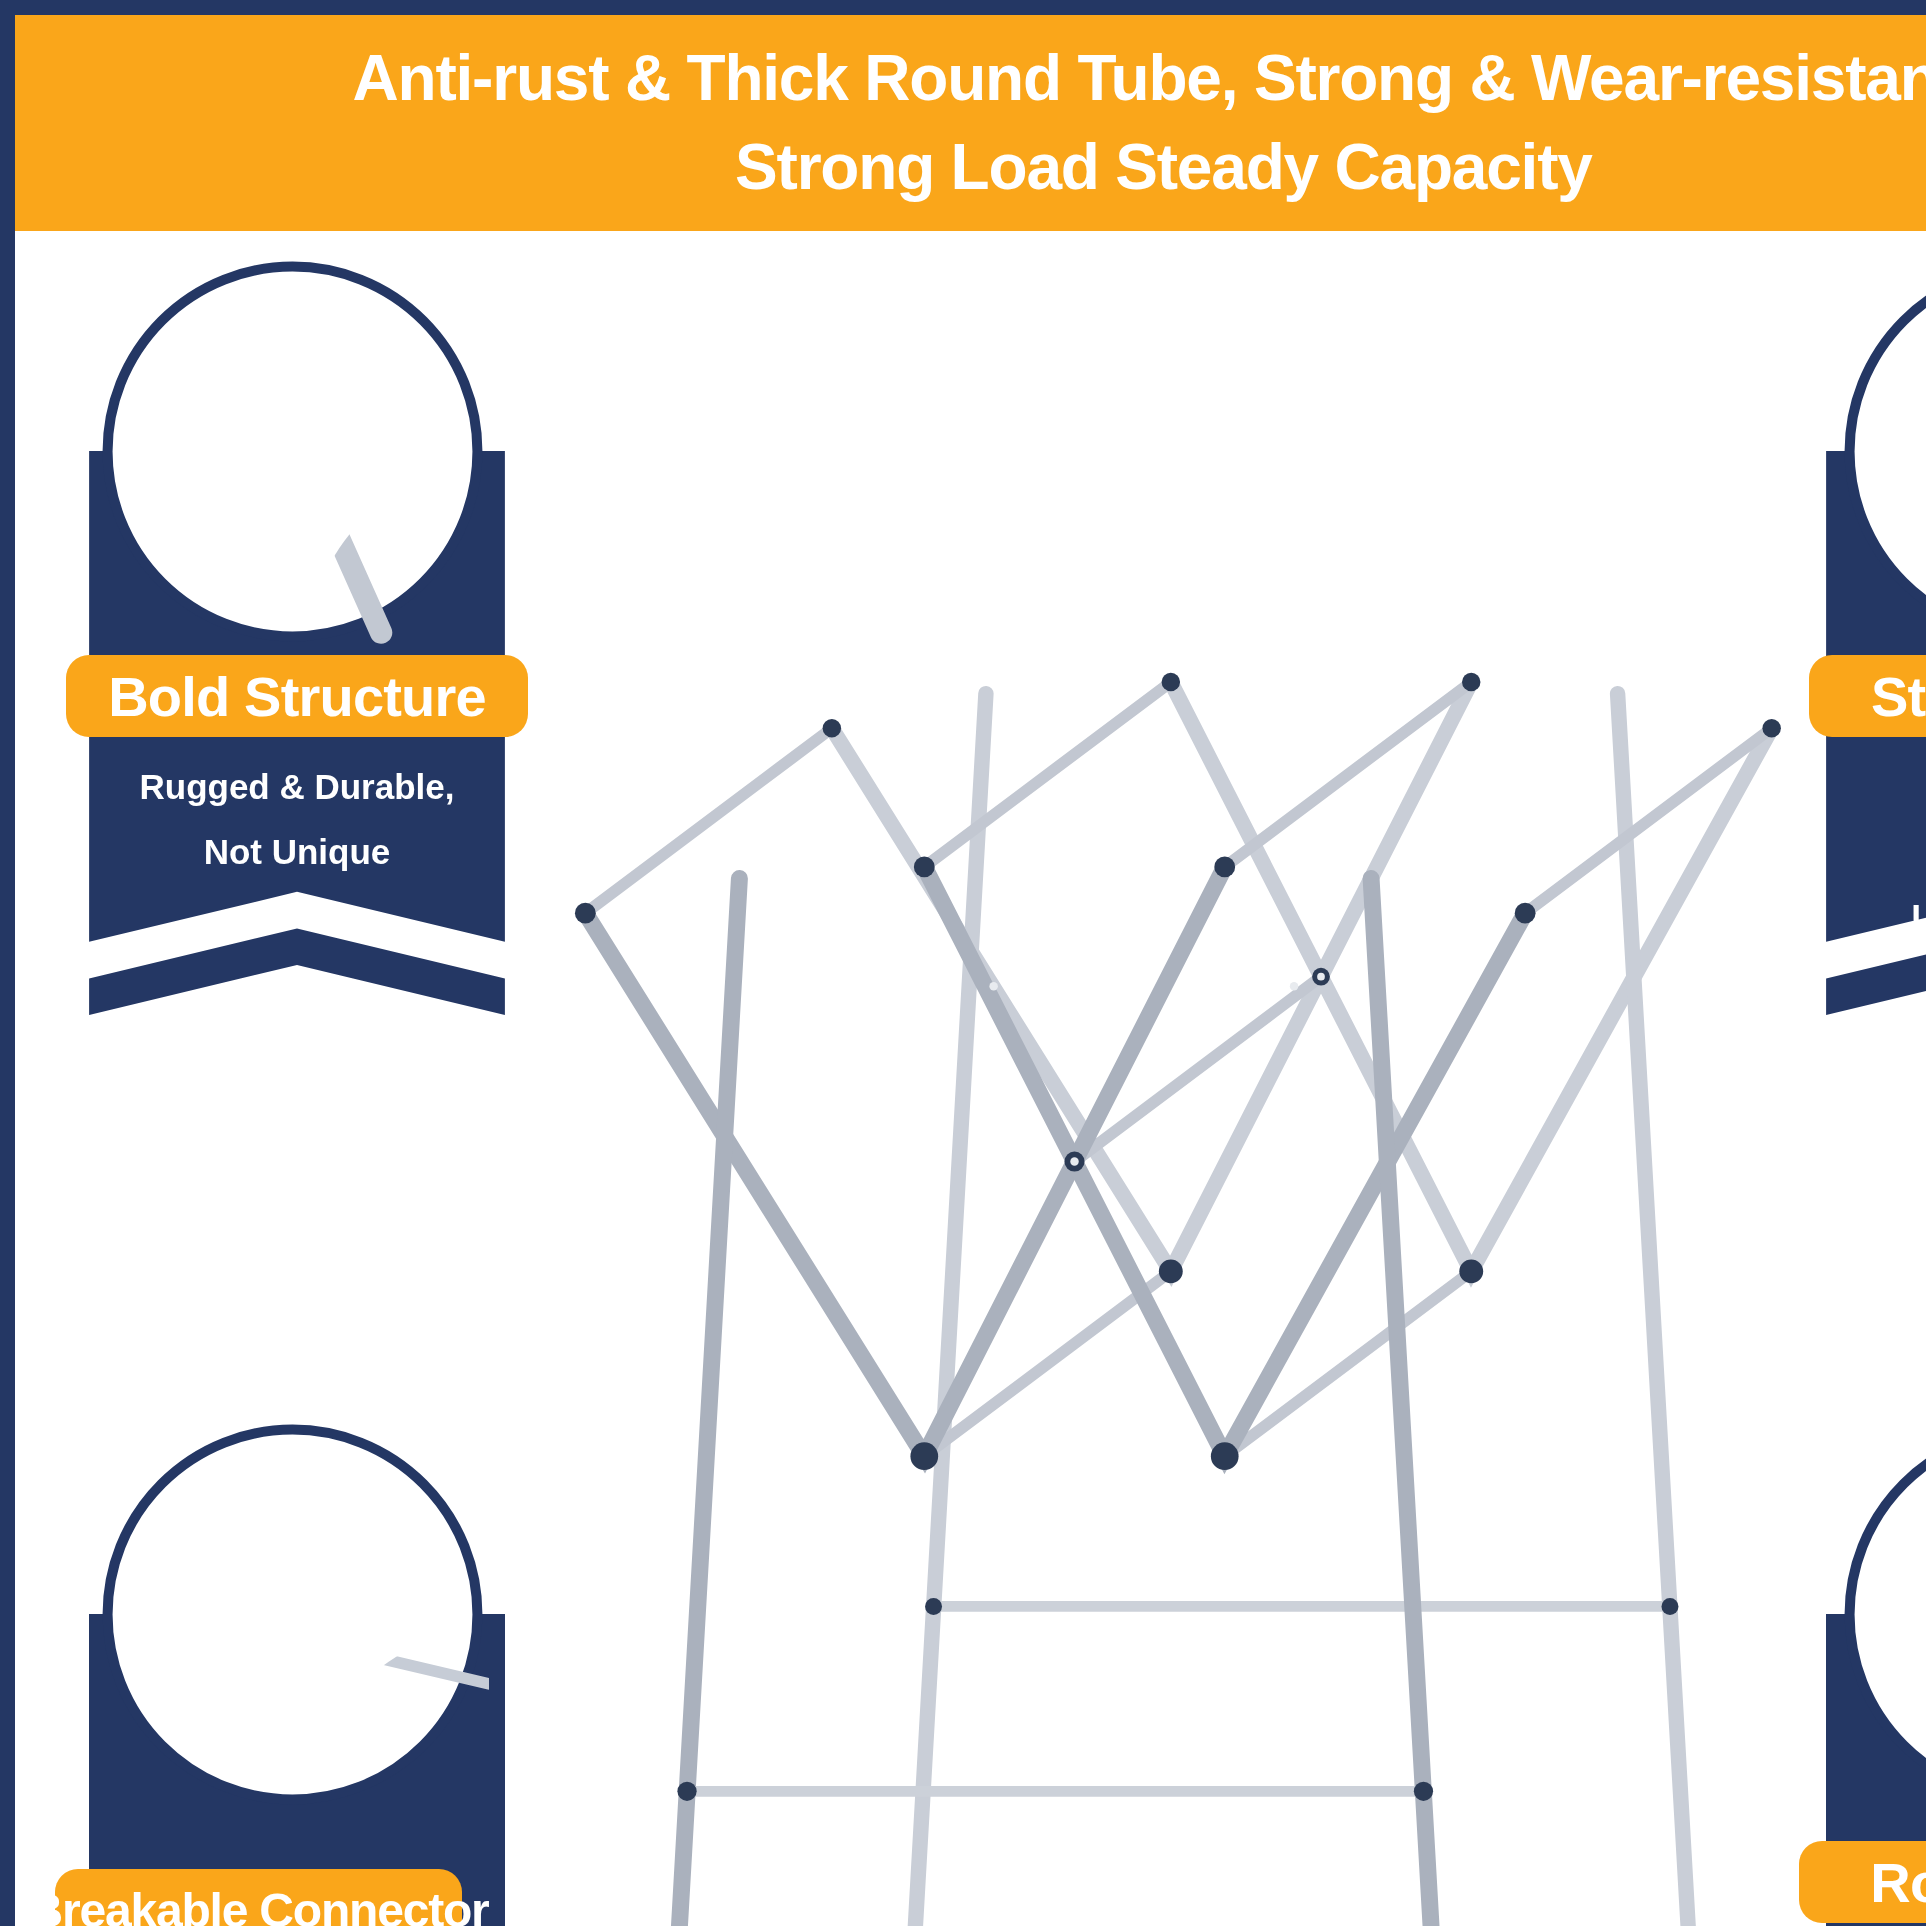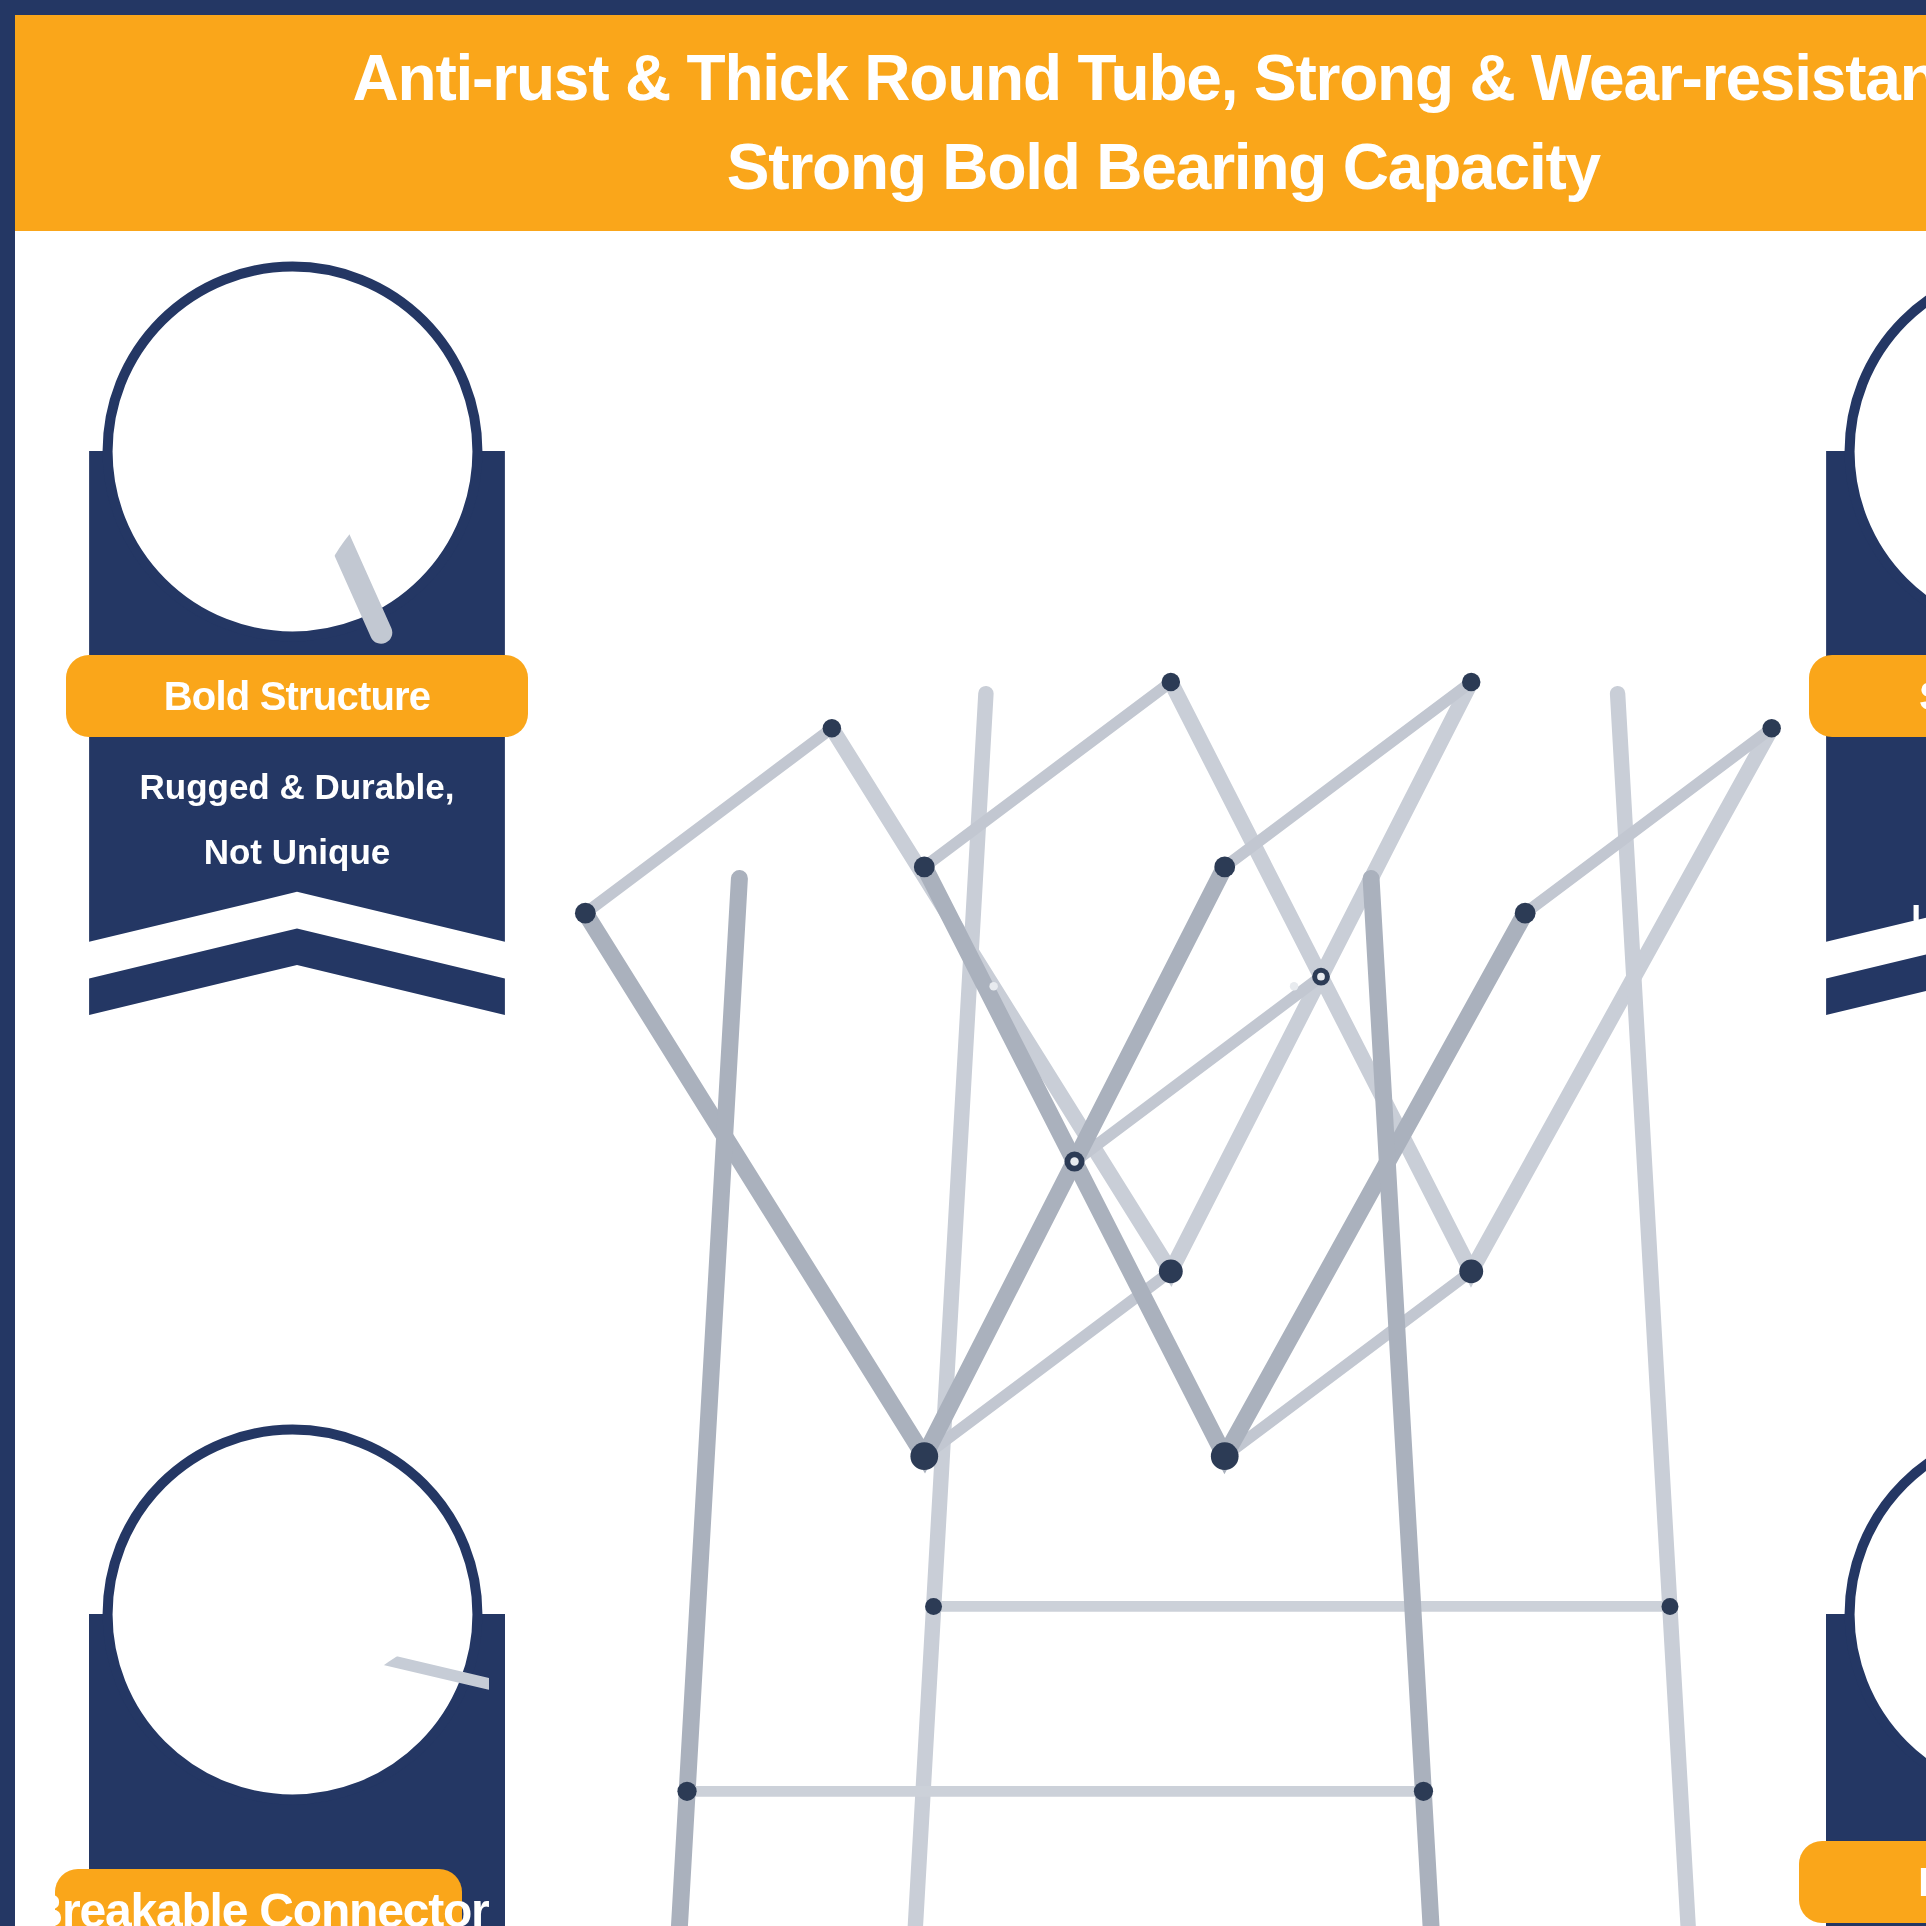--- a/index.html
+++ b/index.html
@@ -24,38 +24,38 @@
           display:flex;flex-direction:column;align-items:center;justify-content:center;}
   .banner .line{font-size:64px;line-height:89px;letter-spacing:-1.2px;white-space:nowrap;color:#fff;}
 
   .ribbon{position:absolute;width:416px;}
   .ribbon svg{display:block;}
 
   .photo-circle{position:absolute;width:393px;height:393px;}
 
   .pill{position:absolute;height:82px;background:var(--orange);border-radius:23px;
         display:flex;align-items:center;justify-content:center;white-space:nowrap;}
-  .pill .pill-text{font-size:40px;letter-spacing:-0.8px;color:#fff;}
+  .pill .pill-text{font-size:56px;letter-spacing:-0.8px;color:#fff;}
   .pill.pill-long .pill-text{font-size:48px;letter-spacing:-1.2px;}
 
   .sub{position:absolute;width:416px;text-align:center;}
   .sub .sub-line{font-size:35px;line-height:49px;white-space:nowrap;color:#fff;margin-top:16px;}
 </style>
 </head>
 <body>
 
 <div id="canvas">
 
   <div class="edge top"></div>
 
   <div class="edge left"></div>
 
   <div class="banner">
     <div class="line">Anti-rust &amp; Thick Round Tube, Strong &amp; Wear-resistant,</div>
-    <div class="line">Strong Bold Bearing Capacity</div>
+    <div class="line">Strong Load Steady Capacity</div>
   </div>
 
   <svg style="position:absolute;left:539px;top:501px;" width="1279" height="1714" viewBox="0 0 3320 4450">
     <g fill="none" stroke-linecap="round">
 
       <g stroke="var(--metal-light)" stroke-width="40">
         <path d="M 760,590 L 1640,2000 L 2420,470"></path>
         <path d="M 1640,470 L 2420,2000 L 3200,590"></path>
         <path d="M 1160,500 L 970,3820"></path>
         <path d="M 2800,500 L 2990,3820"></path>

